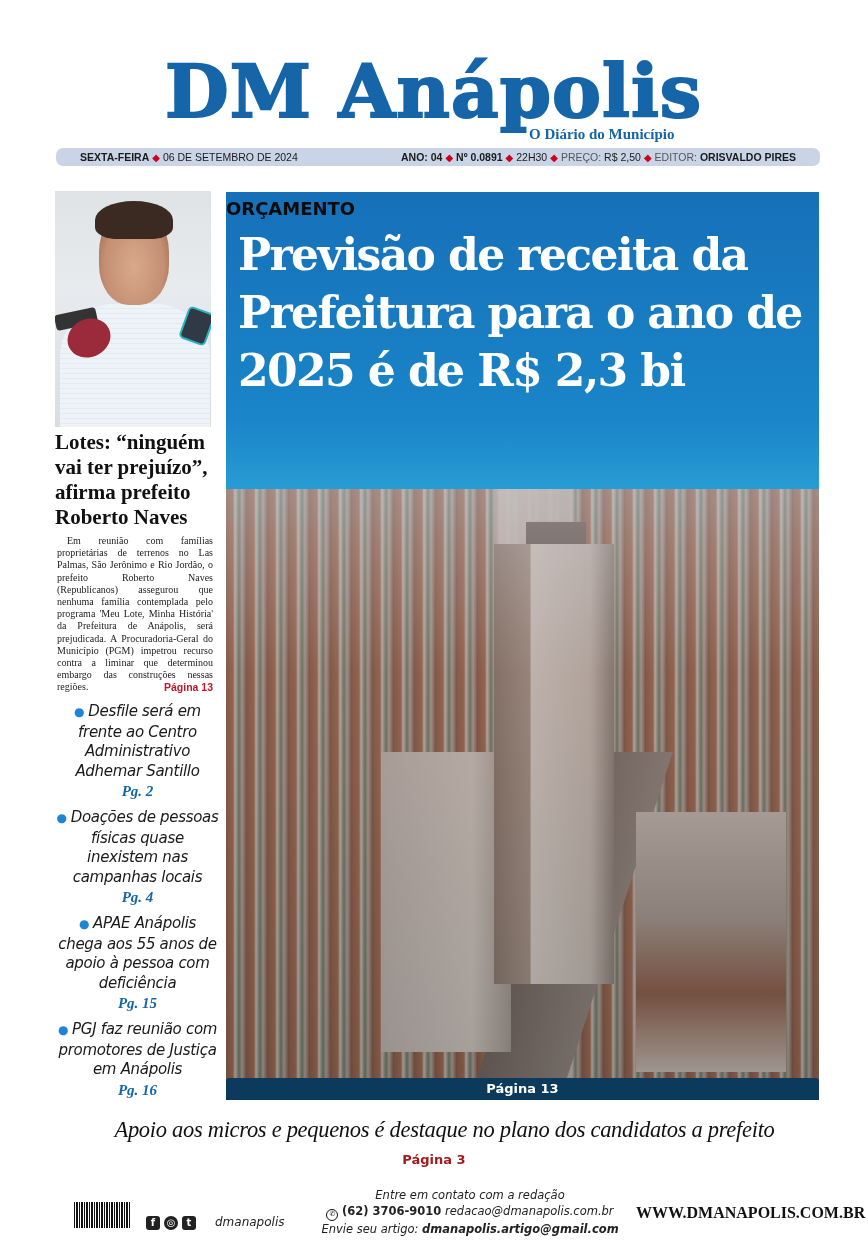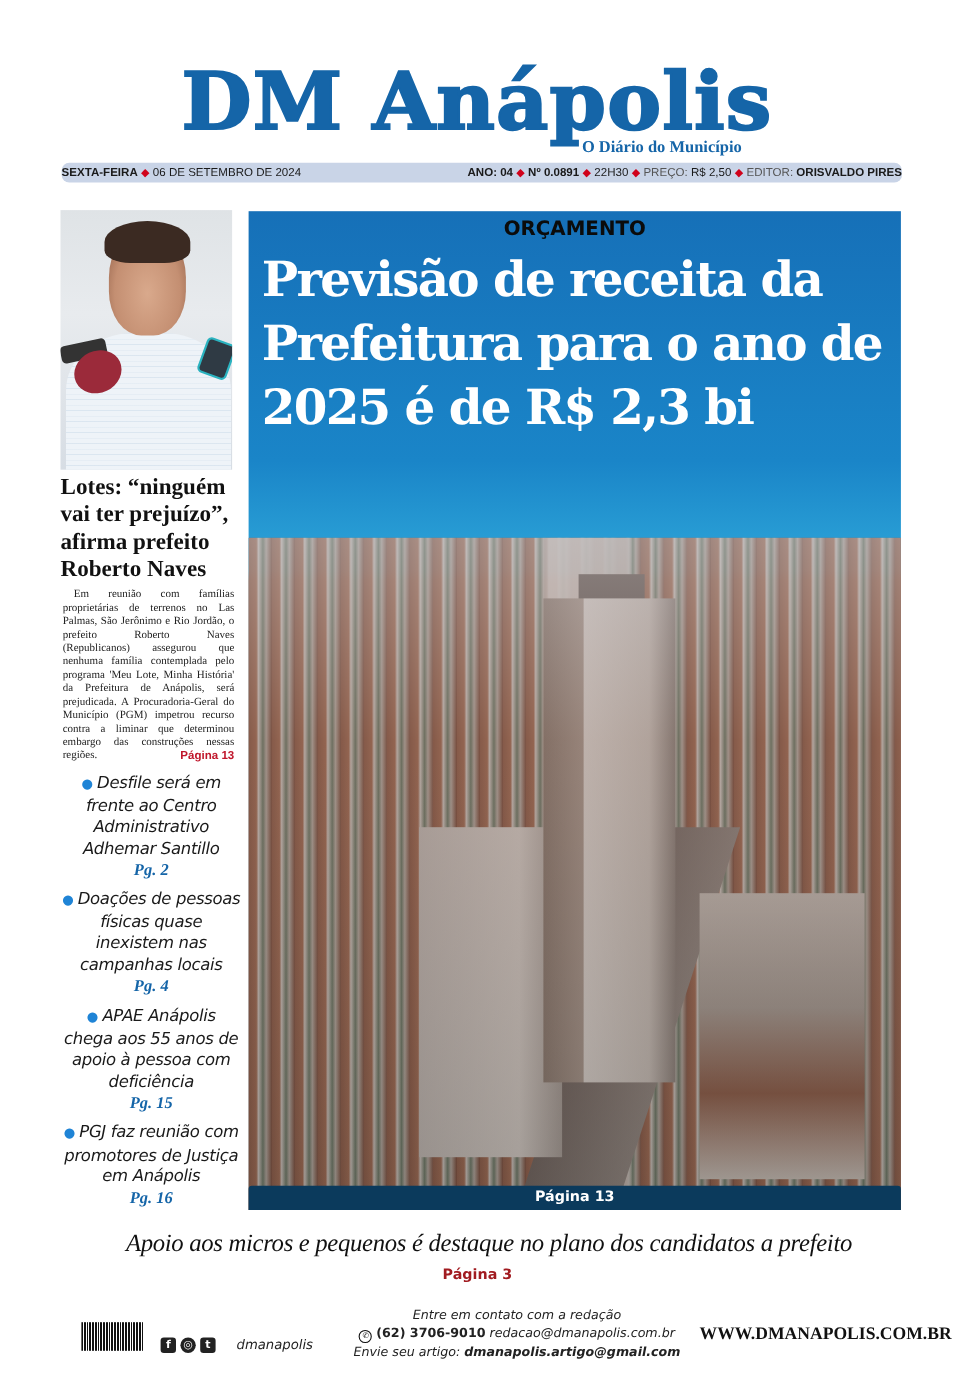--- a/index.html
+++ b/index.html
@@ -19,21 +19,21 @@
       position: absolute; left: 529px; top: 76px;
       font-family: "Liberation Serif", serif; font-weight: bold; font-size: 15px;
       color: #1565a8;
     }
 
     
     .infobar {
       position: absolute; left: 56px; top: 148px; width: 764px; height: 18px;
       background: #c9d4e7; border-radius: 7px;
       font-family: "Liberation Sans", sans-serif; font-size: 10.5px; line-height: 18px;
-      color: #1a1a1a; padding: 0 0; display: flex; justify-content: space-between;
+      color: #1a1a1a; padding: 0 24px; display: flex; justify-content: space-between;
     }
     .infobar b { font-weight: bold; }
     .diamond { color: #d0021b; font-size: 10px; margin: 0 3px; }
     .muted { color: #555; }
 
     
     .left-photo {
       position: absolute; left: 55px; top: 191px; width: 156px; height: 236px;
       background: linear-gradient(180deg, #dfe3e6 0%, #e8ebee 40%, #d7dde4 100%);
       overflow: hidden;
@@ -89,21 +89,21 @@
       font-size: 15px; line-height: 20px; color: #1565a8;
     }
 
     
     .feature {
       position: absolute; left: 226px; top: 192px; width: 593px; height: 908px;
       background: linear-gradient(180deg, #1670b8 0%, #1a85c8 25%, #2aa0d6 34%, #3aa9d5 36%, #6d6a6a 37%);
       overflow: hidden;
     }
     .kicker {
-      position: absolute; left: 0; top: 6px; width: 100%; text-align: center;
+      position: absolute; left: 0; top: 6px; width: 100%; text-align: left;
       font-family: "DejaVu Sans", sans-serif; font-weight: bold; font-size: 18px; color: #0b0b0b;
     }
     .headline {
       position: absolute; left: 12px; top: 34px; width: 580px;
       font-family: "DejaVu Serif", serif; font-weight: bold; font-size: 44px; line-height: 58px;
       color: #ffffff; letter-spacing: -1.6px;
     }
     .lede {
       position: absolute; top: 215px; width: 284px;
       font-family: "Liberation Serif", serif; font-weight: bold; font-size: 12.3px; line-height: 14.8px;

